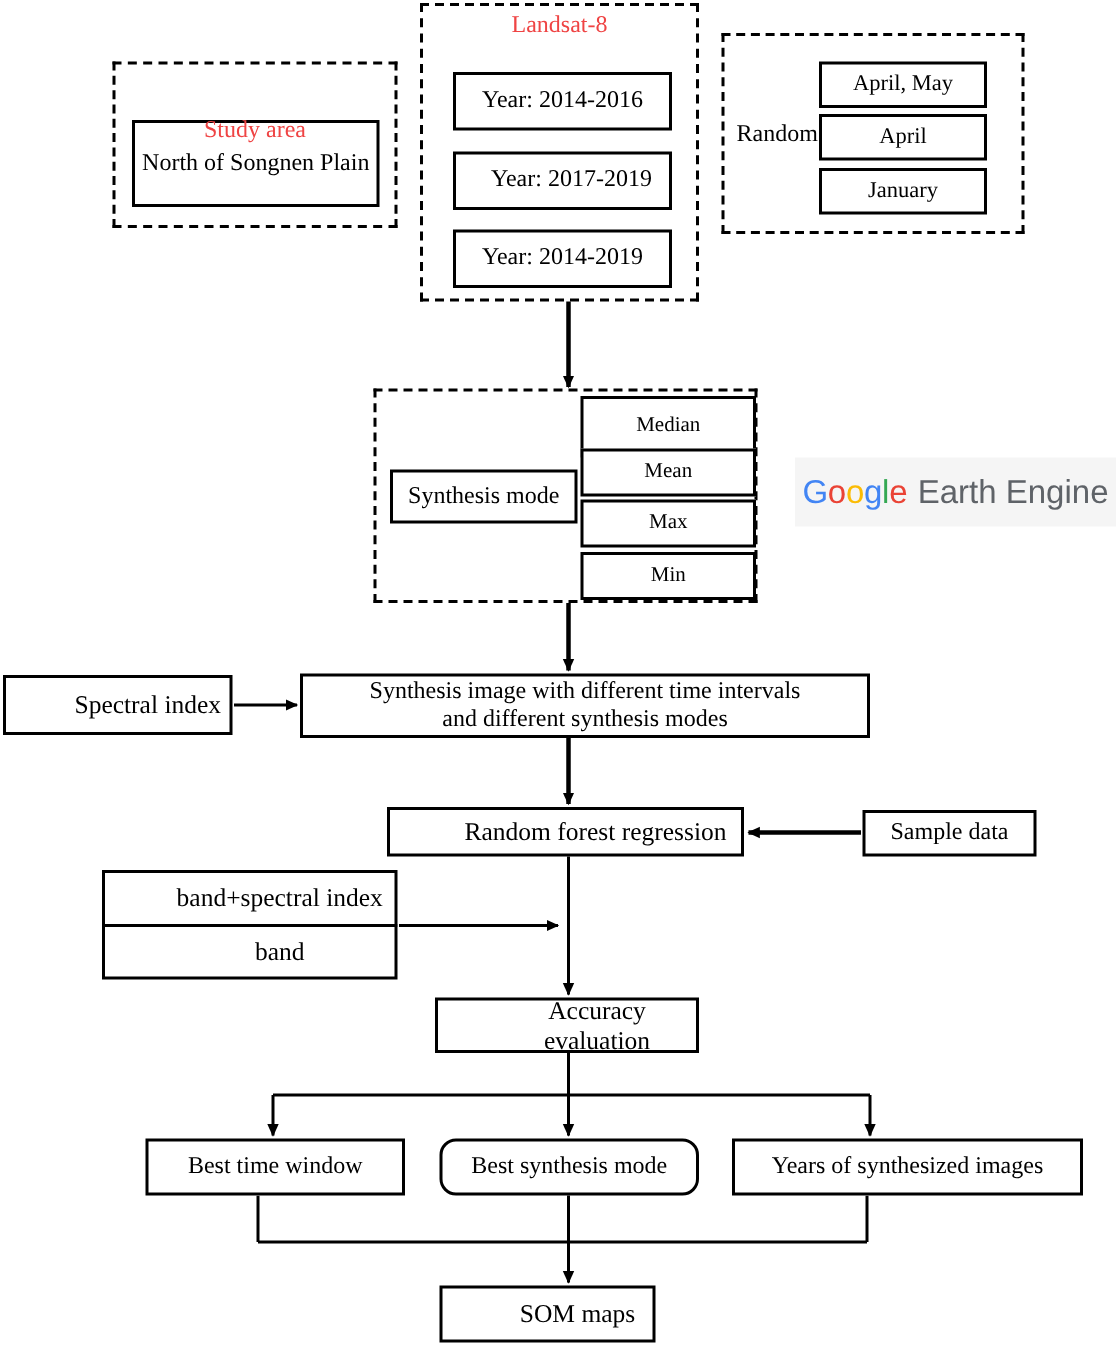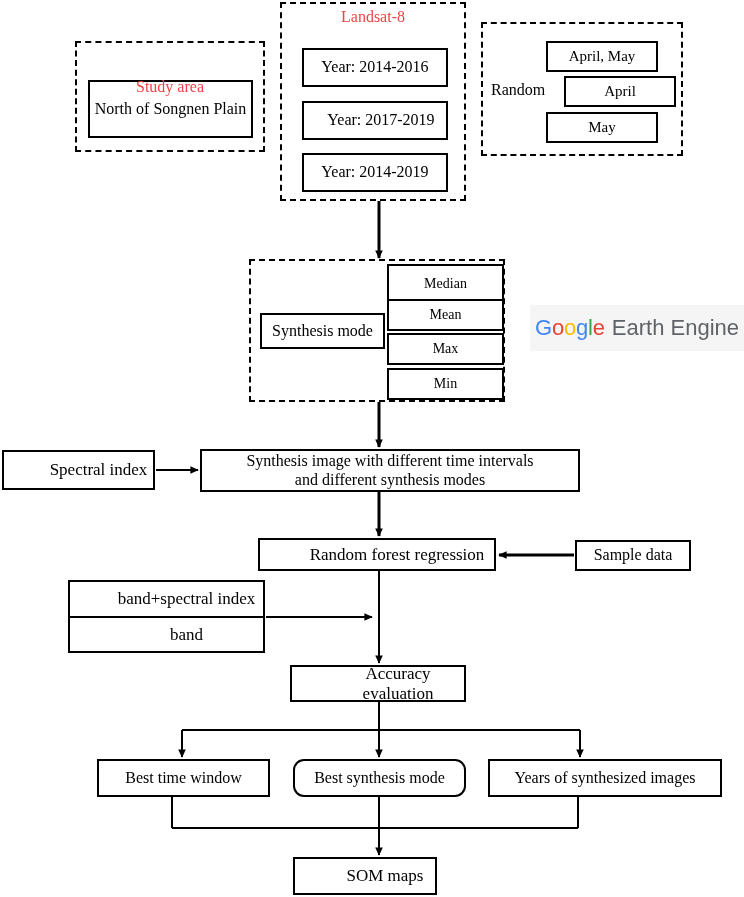--- a/index.html
+++ b/index.html
@@ -132,22 +132,22 @@
 
   <div class="dashed-group" style="left:280px; top:2px; width:186px; height:199px;"></div>
   <div class="group-title fs-16" style="left:280px; top:8px; width:186px;">Landsat-8</div>
   <div class="box fs-16" style="left:302px; top:48px; width:146px; height:39px;">Year: 2014-2016</div>
   <div class="box fs-16" style="left:302px; top:101px; width:146px; height:39px;padding-left:12px;">Year: 2017-2019</div>
   <div class="box fs-16" style="left:302px; top:153px; width:146px; height:39px;">Year: 2014-2019</div>
 
   <div class="dashed-group" style="left:481px; top:22px; width:202px; height:134px;"></div>
   <div class="side-label fs-16" style="left:491px; top:81px;">Random</div>
   <div class="box fs-15" style="left:546px; top:41px; width:112px; height:31px;">April, May</div>
-  <div class="box fs-15" style="left:564px; top:76px; width:112px; height:31px;">April</div>
-  <div class="box fs-15" style="left:546px; top:112px; width:112px; height:31px;">May</div>
+  <div class="box fs-15" style="left:546px; top:76px; width:112px; height:31px;">April</div>
+  <div class="box fs-15" style="left:546px; top:112px; width:112px; height:31px;">January</div>
 
   <div class="dashed-group" style="left:249px; top:259px; width:256px; height:143px;"></div>
   <div class="box fs-16" style="left:260px; top:313px; width:125px; height:36px;">Synthesis mode</div>
   <div class="box fs-14" style="left:387px; top:264px; width:117px; height:41px;">Median</div>
   <div class="box fs-14" style="left:387px; top:299px; width:117px; height:32px;">Mean</div>
   <div class="box fs-14" style="left:387px; top:333px; width:117px; height:32px;">Max</div>
   <div class="box fs-14" style="left:387px; top:368px; width:117px; height:32px;">Min</div>
 
   <div id="gee-logo">
     <span class="wordmark">

